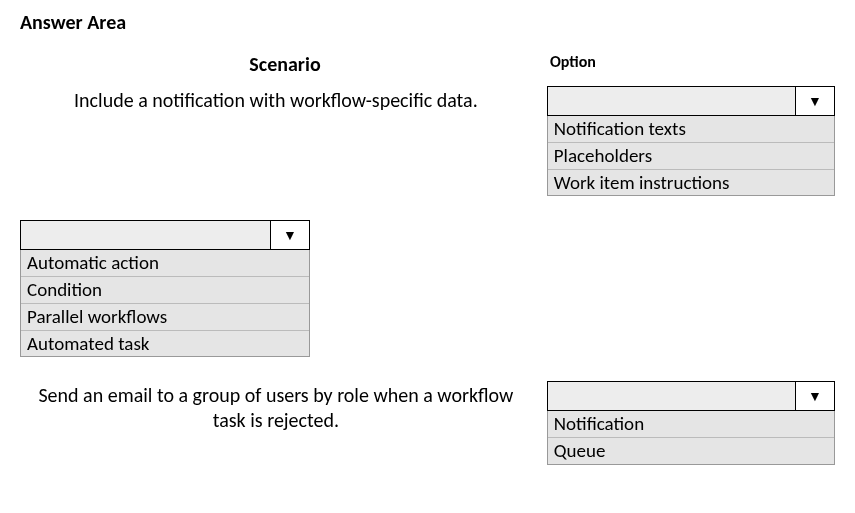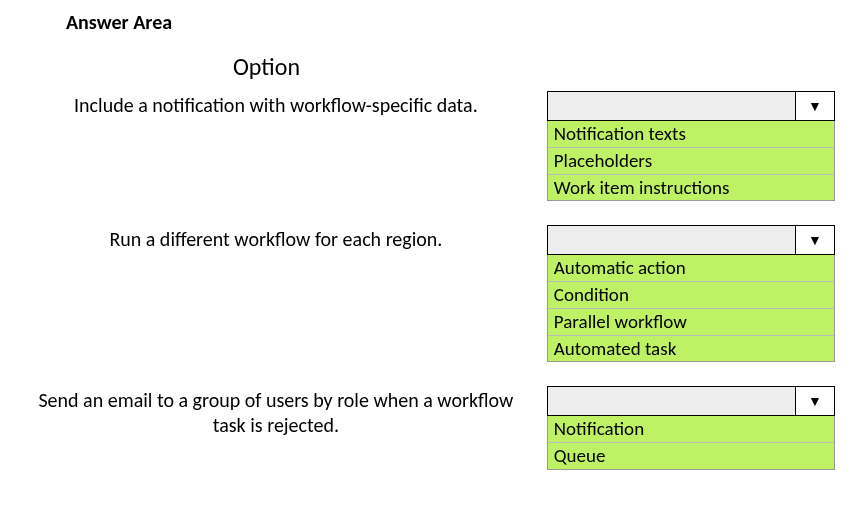--- a/index.html
+++ b/index.html
@@ -12,37 +12,36 @@
       background: #fff;
       width: 855px;
       height: 513px;
       padding: 10px 20px;
     }
     .title {
       font-size: 20px;
       font-weight: bold;
       color: #000;
       margin-bottom: 18px;
-      margin-left: 46px;
     }
     .headers {
       display: flex;
       margin-bottom: 10px;
     }
     .header-scenario {
       width: 530px;
       text-align: center;
       font-size: 20px;
       font-weight: bold;
     }
     .header-option {
       width: 280px;
-      text-align: right;
-      font-size: 24px;
-      font-weight: normal;
+      text-align: left;
+      font-size: 16px;
+      font-weight: bold;
     }
     .row {
       display: flex;
       margin-bottom: 24px;
     }
     .scenario-cell {
       width: 530px;
       padding-right: 15px;
       text-align: center;
       font-size: 20px;
@@ -75,61 +74,61 @@
       width: 100%;
       border-left: 1px solid #999;
       border-right: 1px solid #999;
       border-bottom: 1px solid #999;
     }
     .option-item {
       border-top: 1px solid #bbb;
       padding: 1px 6px;
       font-size: 19px;
       line-height: 1.25;
-      background: #bef264;
+      background: #e5e5e5;
     }
     .option-item:first-child {
       border-top: none;
     }
   </style>
 </head>
 <body>
 
 <div class="title">Answer Area</div>
 
 <div class="headers">
+  <div class="header-scenario">Scenario</div>
   <div class="header-option">Option</div>
 </div>
 
 <div class="row">
   <div class="scenario-cell">Include a notification with workflow-specific data.</div>
   <div class="option-cell">
     <div class="dropdown">
       <div class="dropdown-box"></div>
       <div class="dropdown-arrow">▼</div>
     </div>
     <div class="options-list">
       <div class="option-item">Notification texts</div>
       <div class="option-item">Placeholders</div>
       <div class="option-item">Work item instructions</div>
     </div>
   </div>
 </div>
 
 <div class="row">
-  <div class="scenario-cell">Run a different workflow for each region.</div>
   <div class="option-cell">
     <div class="dropdown">
       <div class="dropdown-box"></div>
       <div class="dropdown-arrow">▼</div>
     </div>
     <div class="options-list">
       <div class="option-item">Automatic action</div>
       <div class="option-item">Condition</div>
-      <div class="option-item">Parallel workflow</div>
+      <div class="option-item">Parallel workflows</div>
       <div class="option-item">Automated task</div>
     </div>
   </div>
 </div>
 
 <div class="row">
   <div class="scenario-cell">Send an email to a group of users by role when a workflow  task is rejected.</div>
   <div class="option-cell">
     <div class="dropdown">
       <div class="dropdown-box"></div>

